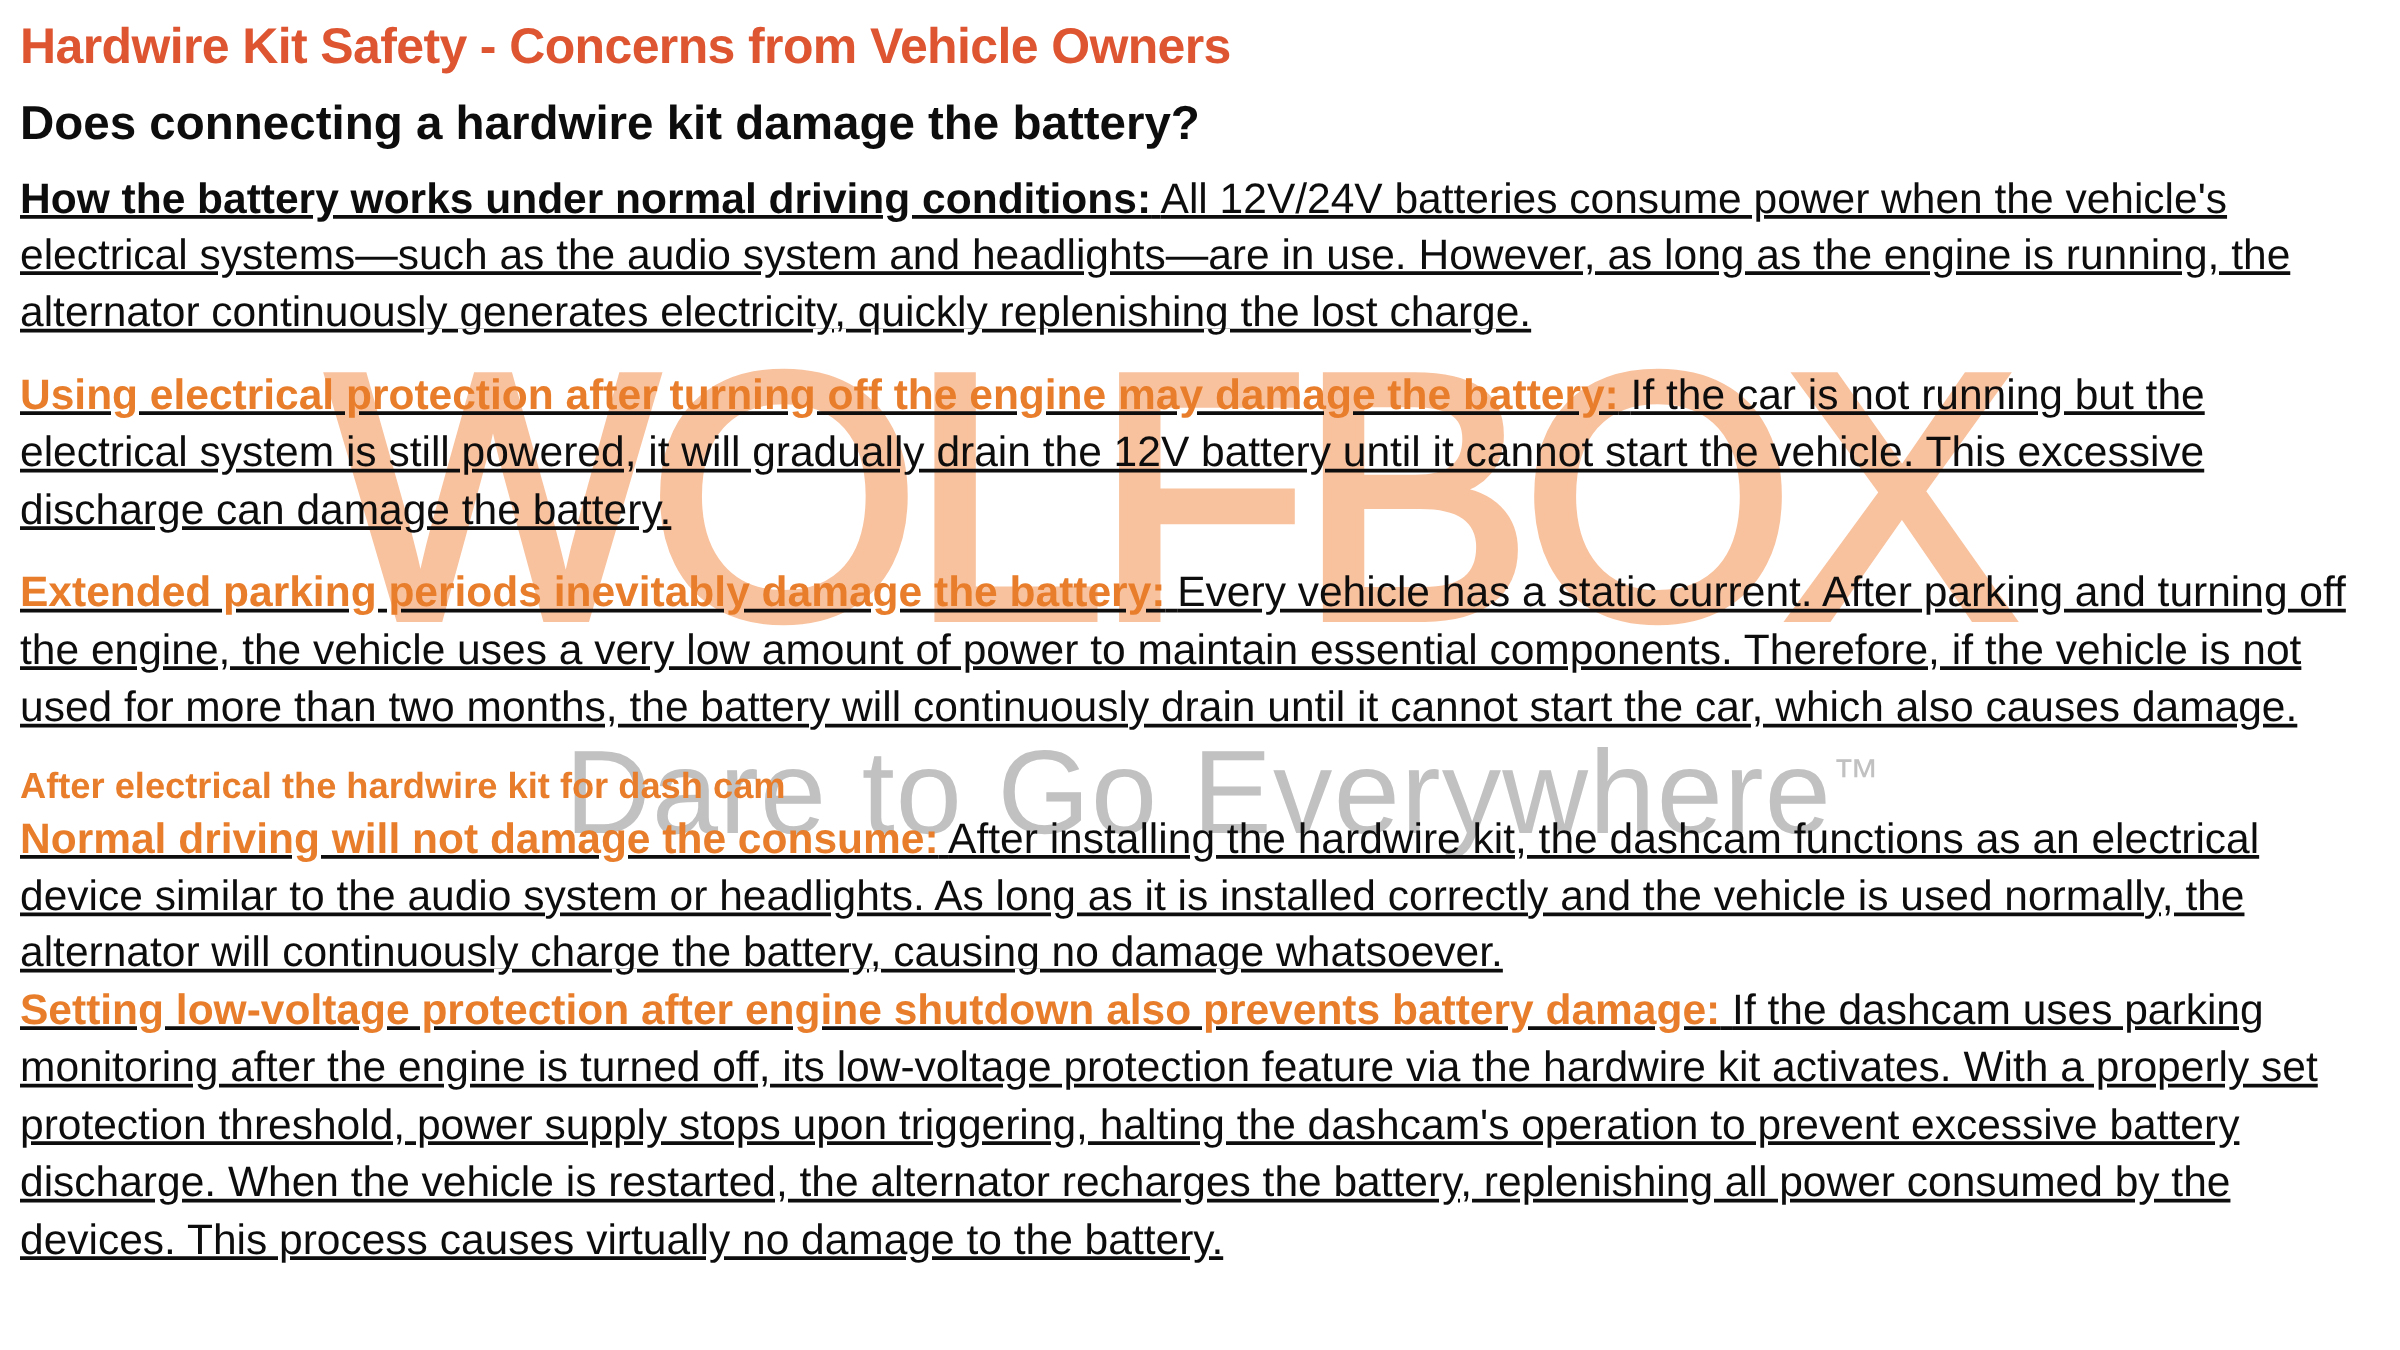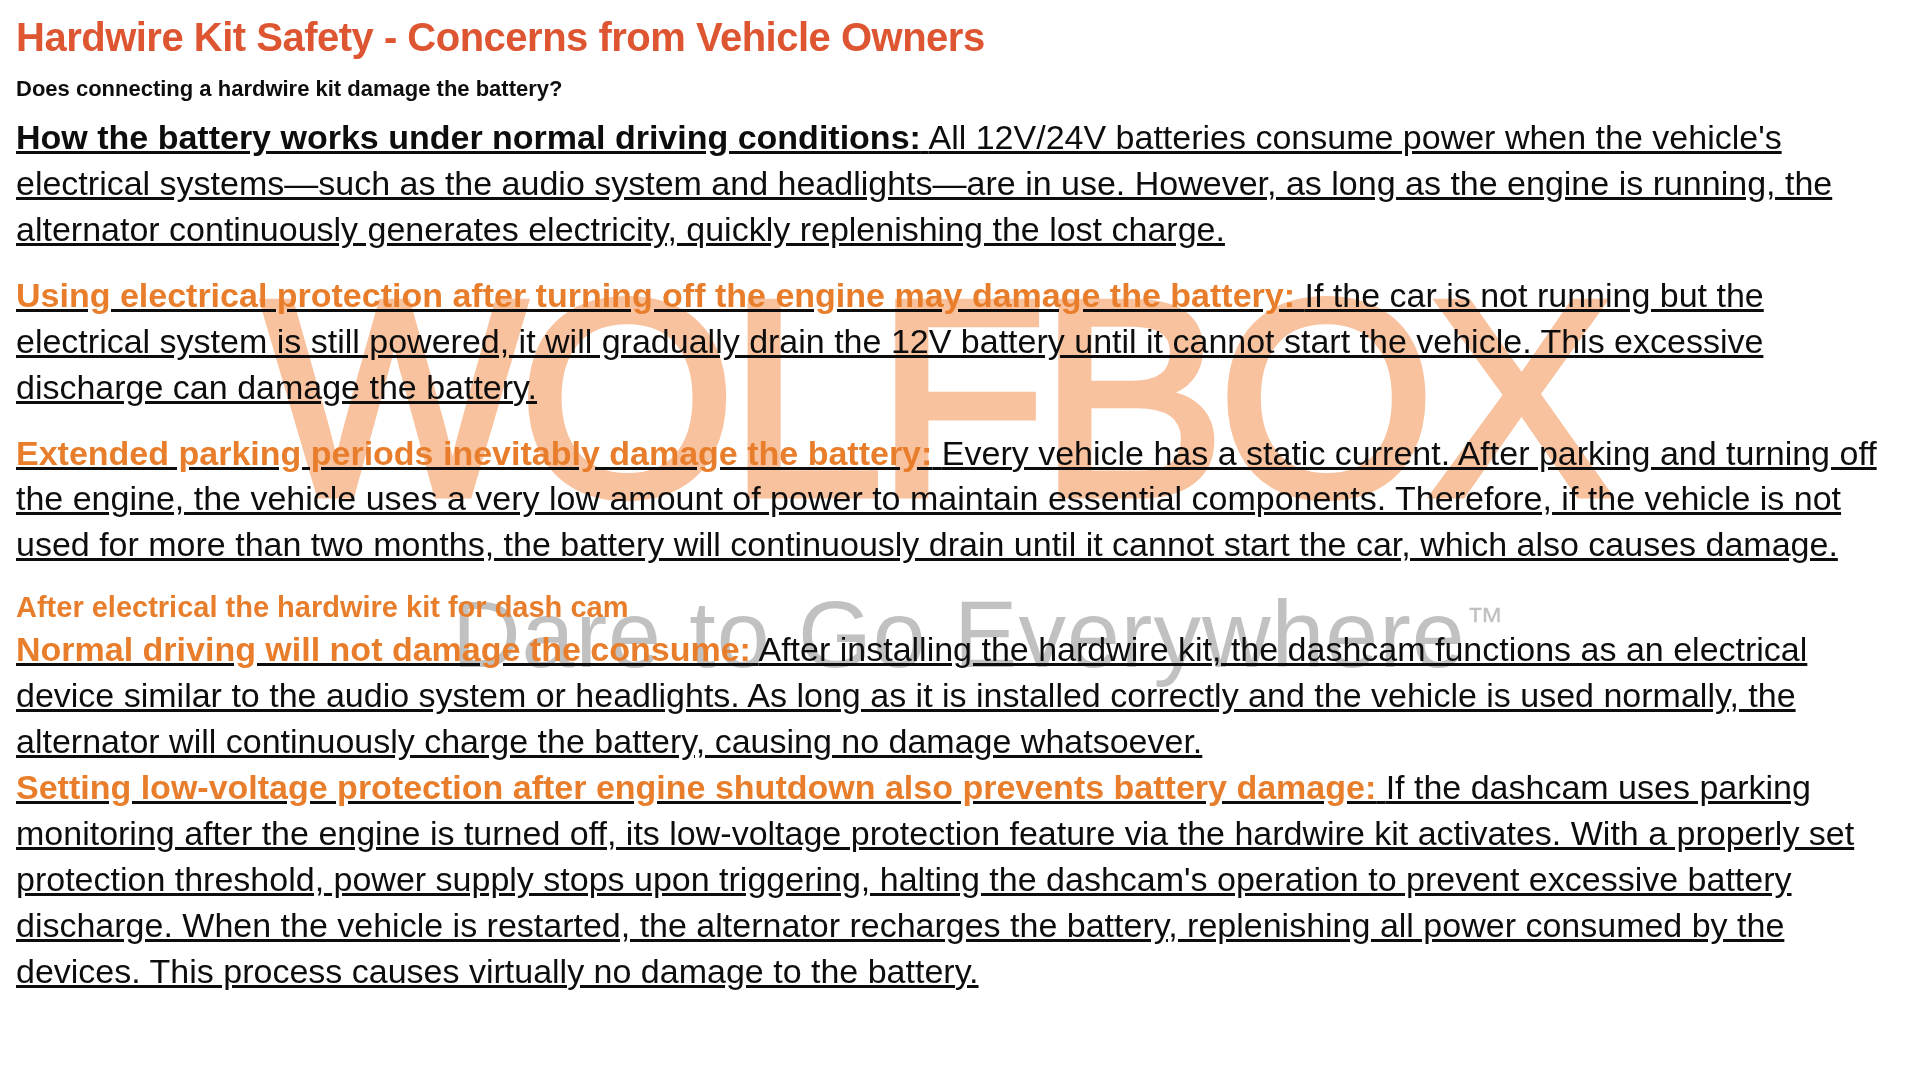--- a/index.html
+++ b/index.html
@@ -45,21 +45,21 @@
     position:relative;z-index:1;
     padding:14px 18px 0 16px;
   }
   .page-title{
     color:var(--c-title);
     font-size:40px;font-weight:700;line-height:1.15;
     letter-spacing:-0.5px;
     margin-bottom:14px;
   }
   .h2{
-    font-size:22px;font-weight:700;line-height:1.33;
+    font-size:38px;font-weight:700;line-height:1.33;
     color:var(--c-body);
   }
   .h2.question{margin-bottom:12px;}
   .h2.section{margin-bottom:26px;}
   .para{
     font-size:34px;line-height:1.35;
     color:var(--c-body);
     text-decoration:underline;
   }
   .para.gap-after{margin-bottom:20px;}

